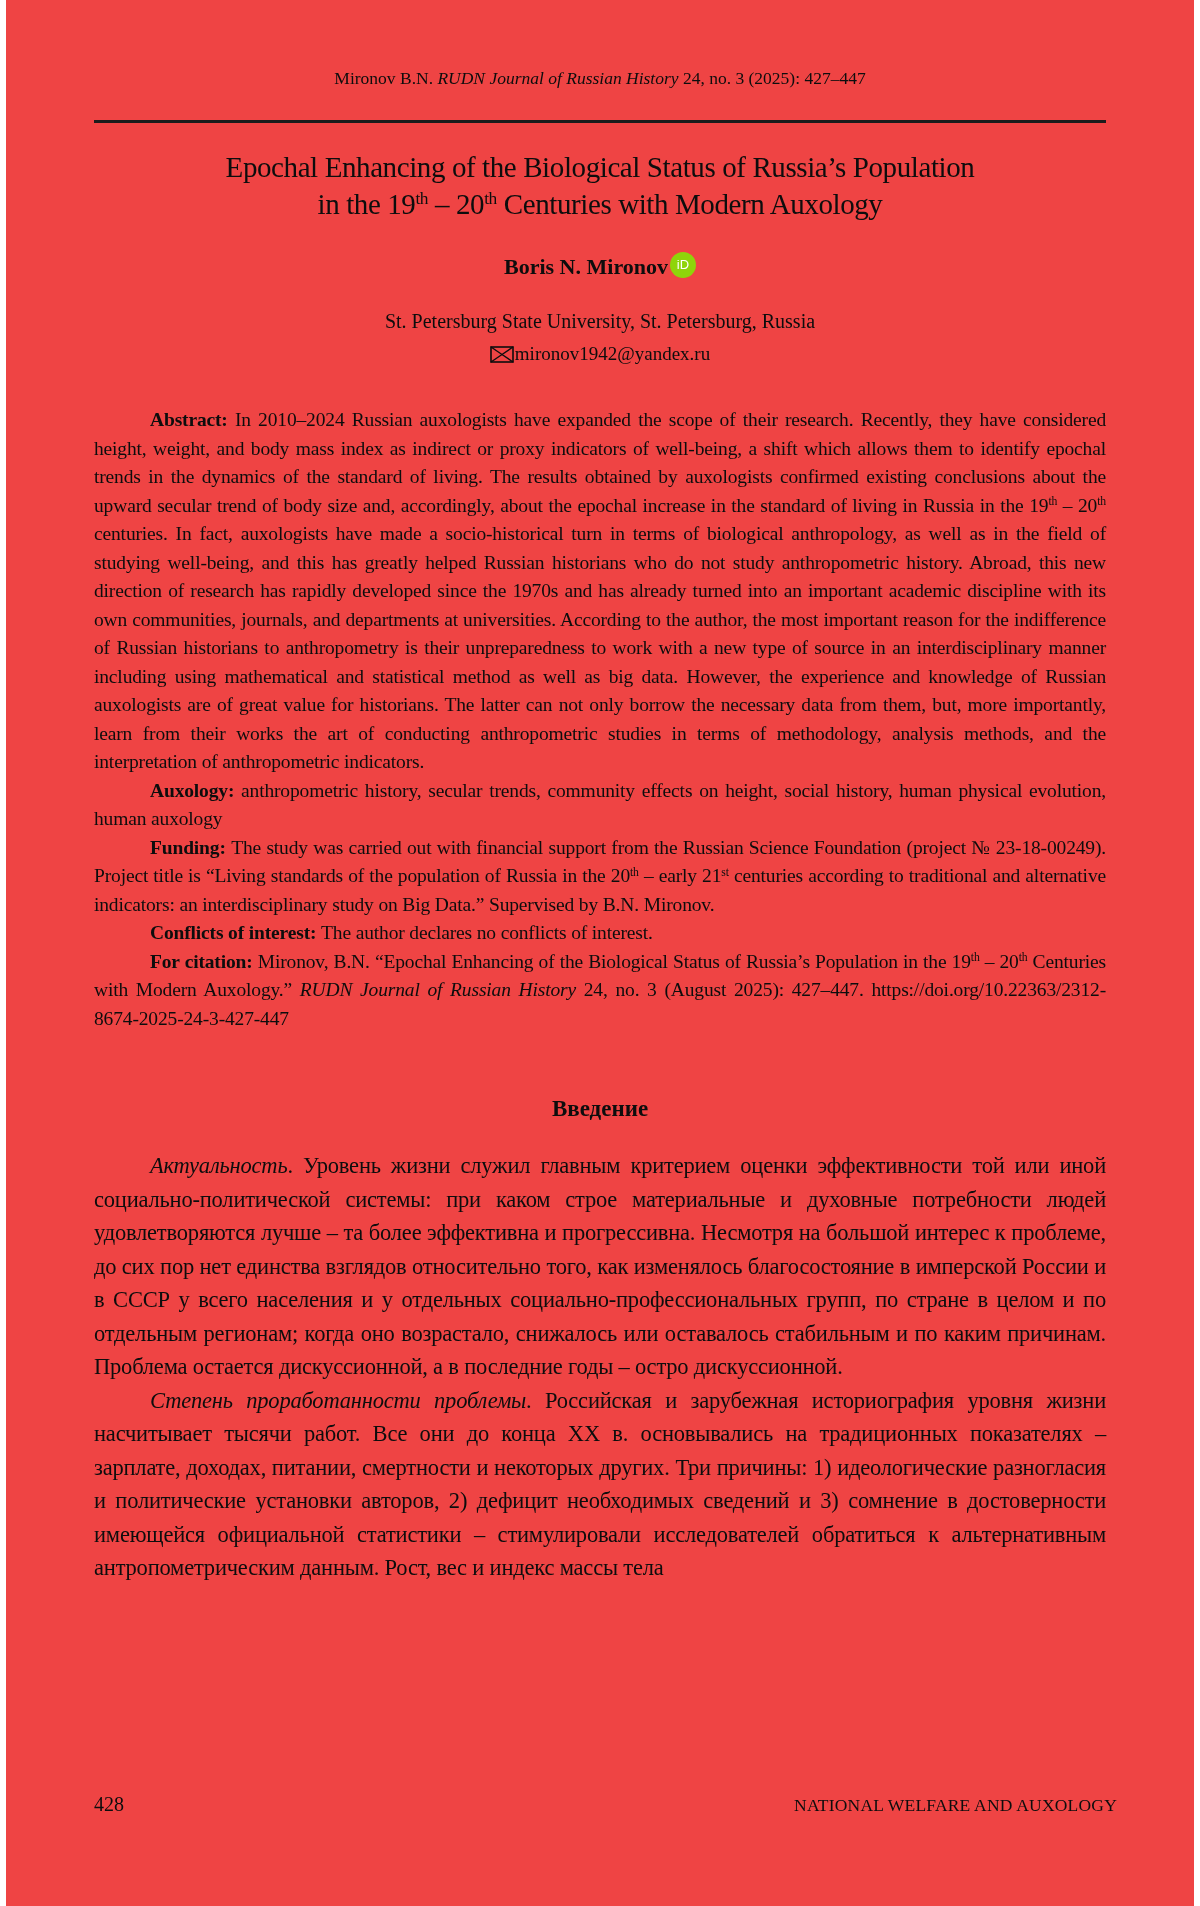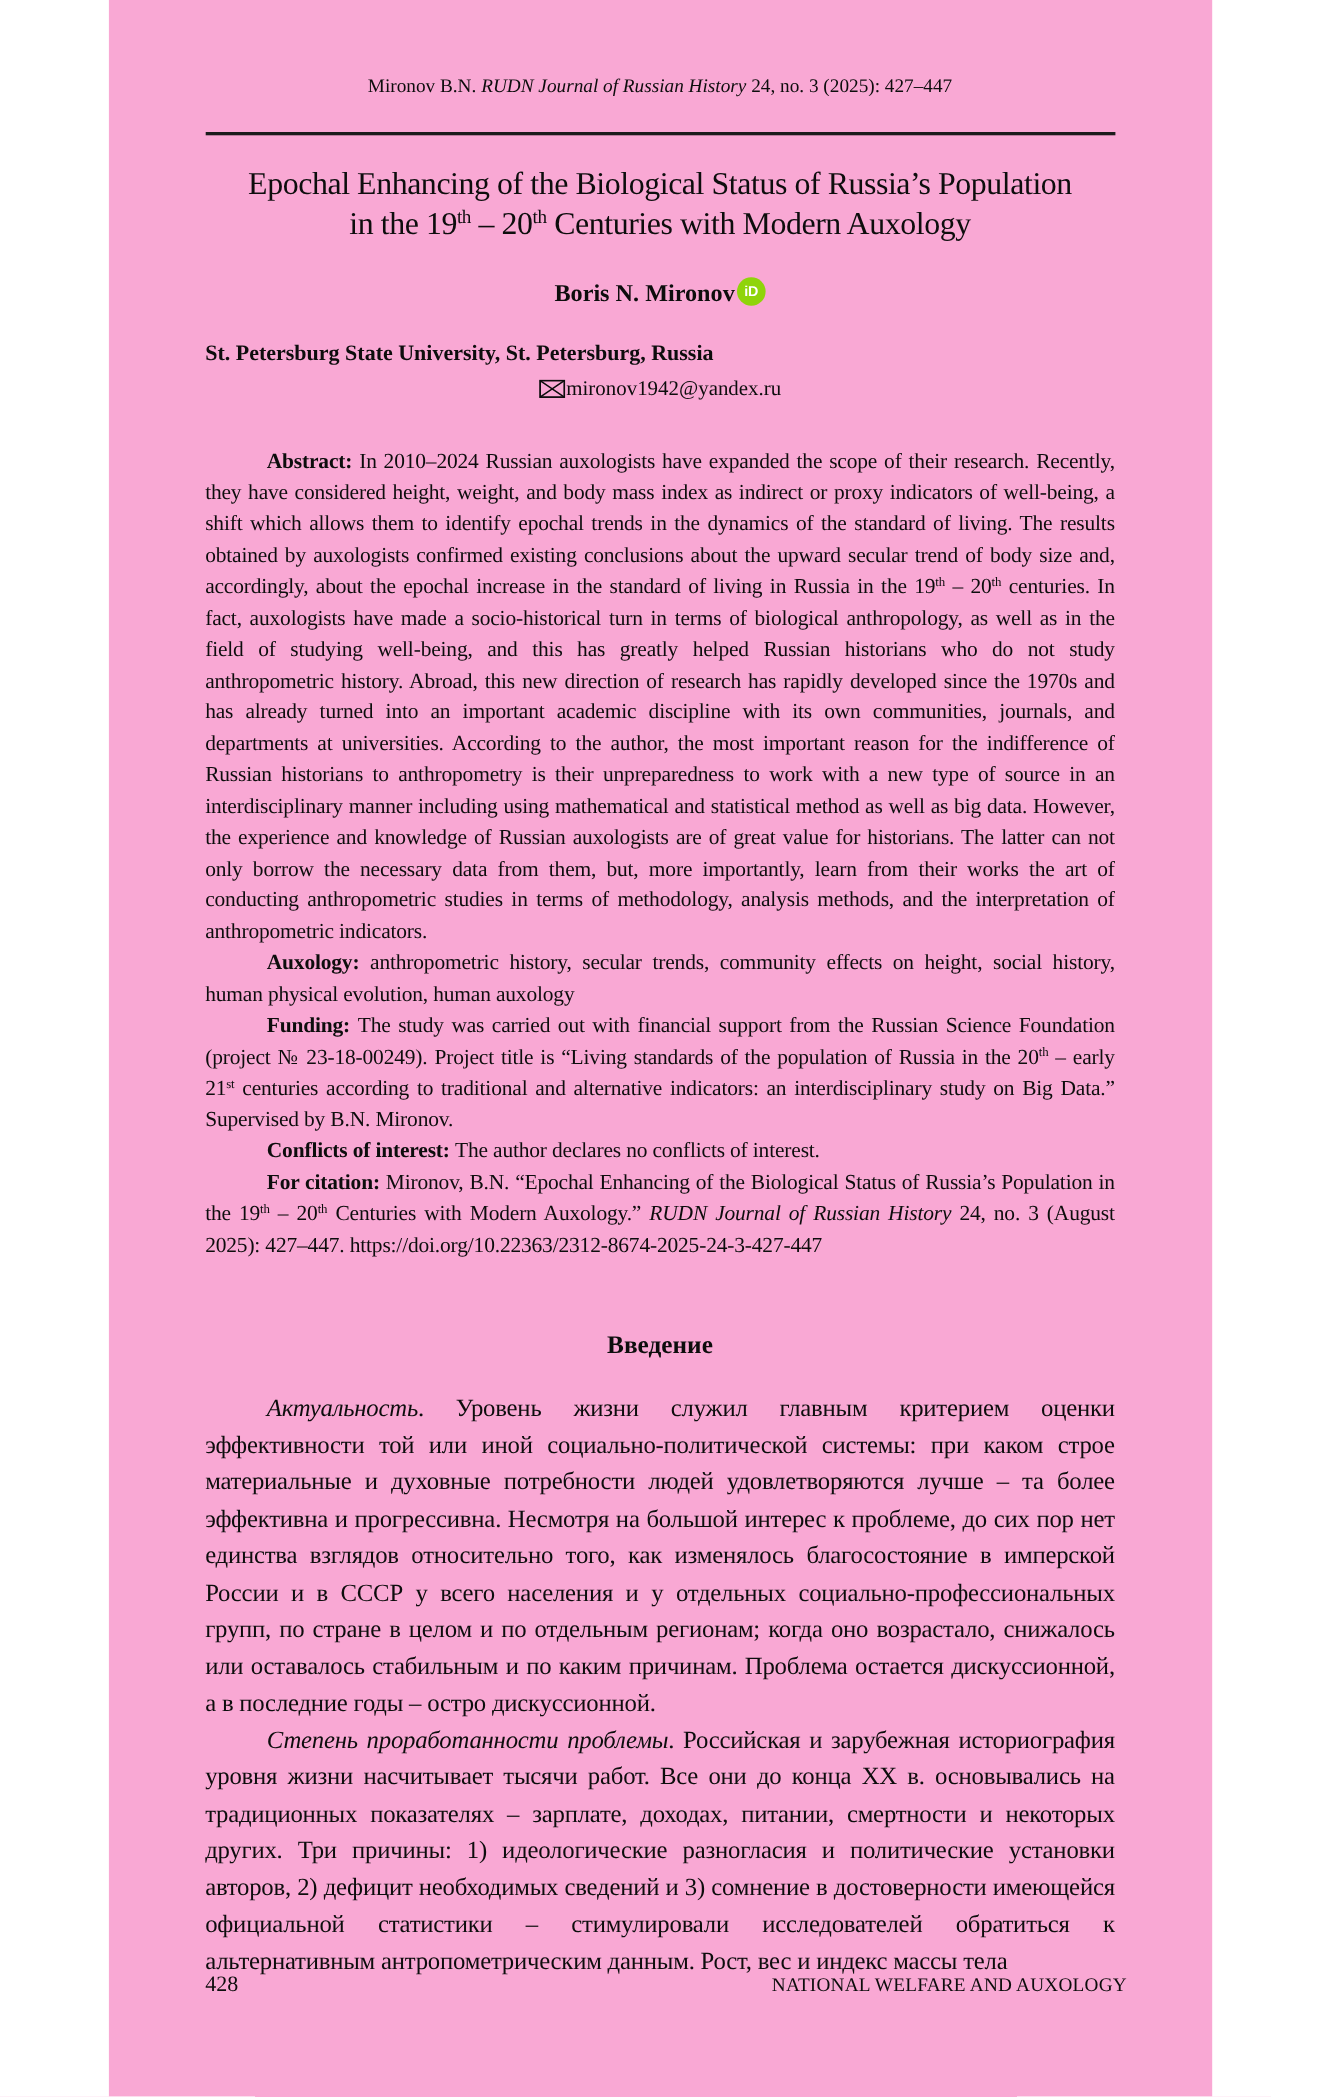--- a/index.html
+++ b/index.html
@@ -2,24 +2,24 @@
 <html lang="en"><head>
 <meta charset="utf-8">
 <style>
   html, body {
     margin: 0;
     padding: 0;
     background: #ffffff;
   }
   .page {
     position: relative;
-    width: 1003px;
+    width: 1188px;
     height: 1906px;
     margin: 0 auto;
-    background: #f9a8d4;
+    background: #ef4444;
     color: #0d0d0d;
     font-family: "Liberation Serif", "DejaVu Serif", serif;
     box-sizing: border-box;
     overflow: hidden;
   }
   .content {
     padding: 68px 88px 0 88px;
   }
   .running-header {
     text-align: center;
@@ -50,34 +50,33 @@
   }
   .orcid {
     display: inline-block;
     width: 26px;
     height: 26px;
     margin-left: 2px;
     border-radius: 50%;
     background: #8fd40a;
     color: #ffffff;
     font-size: 13px;
-    font-weight: bold;
+    font-weight: normal;
     line-height: 26px;
     text-align: center;
     font-family: "Liberation Sans", sans-serif;
     position: relative;
     top: -5px;
     cursor: pointer;
   }
   .affiliation {
     margin-top: 26px;
-    text-align: left;
+    text-align: center;
     font-size: 20px;
     line-height: 25px;
-    font-weight: bold;
   }
   .email-line {
     margin-top: 7px;
     text-align: center;
     font-size: 19px;
     line-height: 25px;
   }
   .env-icon {
     display: inline-block;
     vertical-align: -3px;

